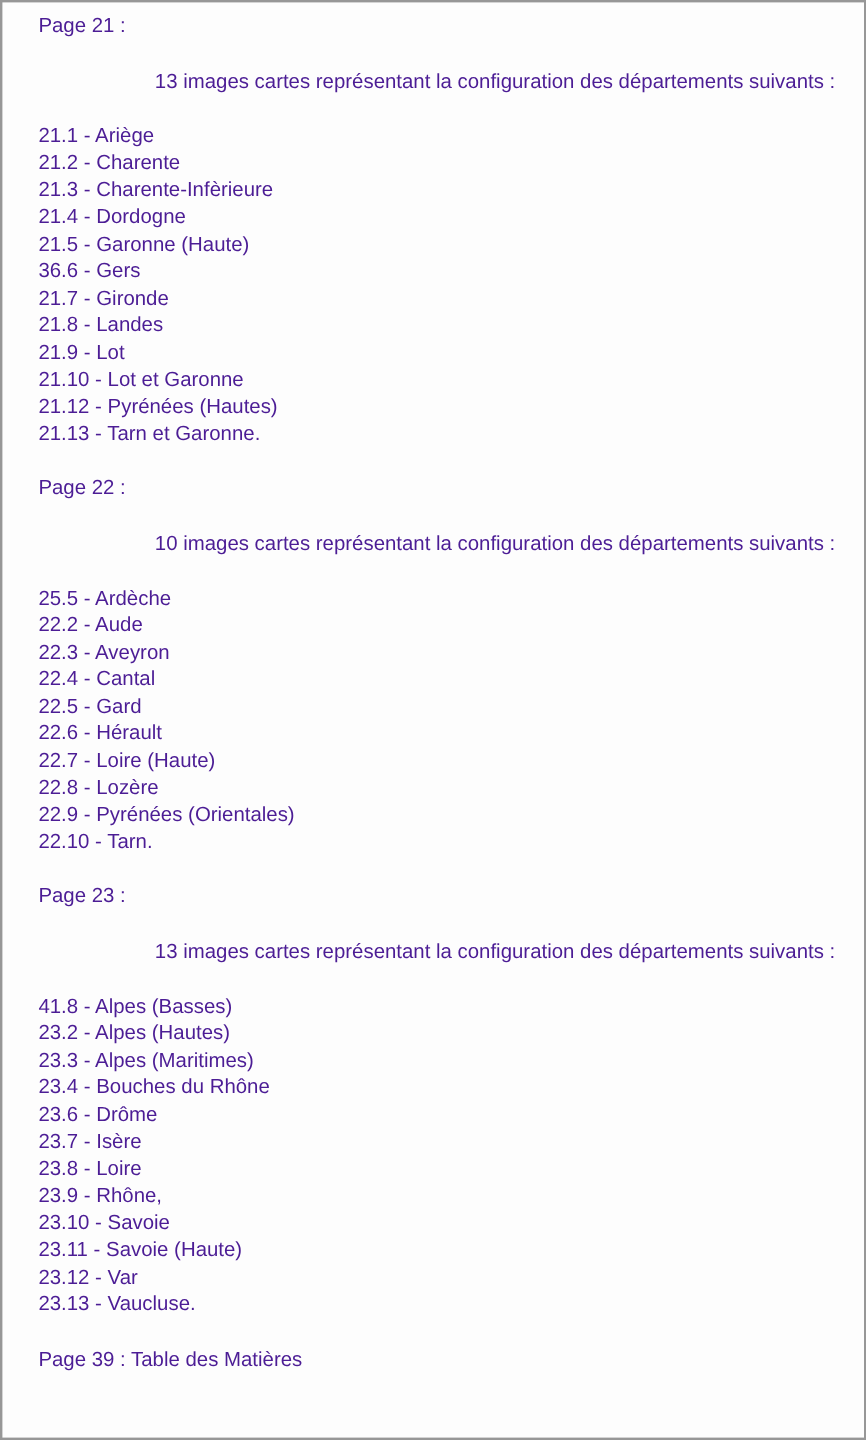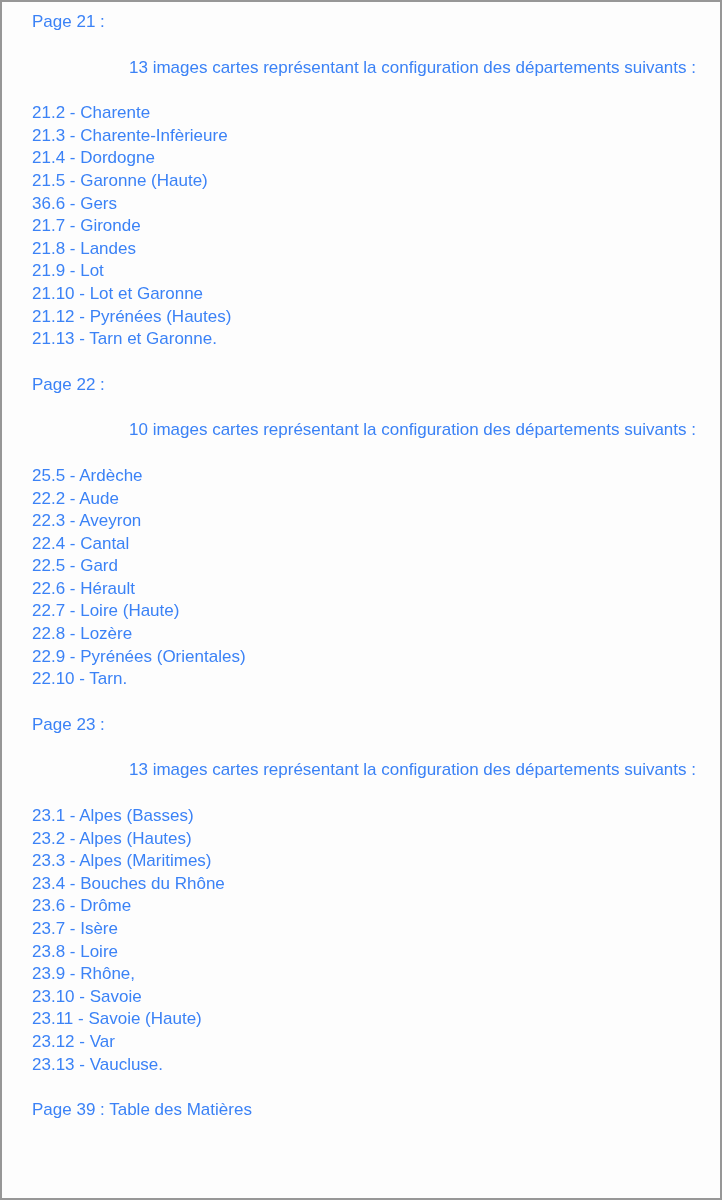--- a/index.html
+++ b/index.html
@@ -40,26 +40,27 @@
     margin: 0;
     white-space: pre;
   }
   .doc-section:last-child .heading {
     margin-bottom: 0 !important;
   }
 </style>
 </head>
 <body>
 
-<div class="page" style="background: rgb(253, 253, 253); border-color: rgb(151, 151, 151); color: #3b82f6;">
+<div class="page" style="background: rgb(253, 253, 253); border-color: rgb(151, 151, 151); color: #4c1d95;">
   <div id="sections">
   <section class="doc-section">
     <p class="heading">Page 21 :</p>
     <p class="intro">13 images cartes représentant la configuration des départements suivants :</p>
     <div class="list">
+          <p class="item">21.1 - Ariège</p>
           <p class="item">21.2 - Charente</p>
           <p class="item">21.3 - Charente-Infèrieure</p>
           <p class="item">21.4 - Dordogne</p>
           <p class="item">21.5 - Garonne (Haute)</p>
           <p class="item">36.6 - Gers</p>
           <p class="item">21.7 - Gironde</p>
           <p class="item">21.8 - Landes</p>
           <p class="item">21.9 - Lot</p>
           <p class="item">21.10 - Lot et Garonne</p>
           <p class="item">21.12 - Pyrénées (Hautes)</p>
@@ -81,21 +82,21 @@
           <p class="item">22.8 - Lozère</p>
           <p class="item">22.9 - Pyrénées (Orientales)</p>
           <p class="item">22.10 - Tarn.</p>
         </div>
   </section>
 
   <section class="doc-section">
     <p class="heading">Page 23 :</p>
     <p class="intro">13 images cartes représentant la configuration des départements suivants :</p>
     <div class="list">
-          <p class="item">23.1 - Alpes (Basses)</p>
+          <p class="item">41.8 - Alpes (Basses)</p>
           <p class="item">23.2 - Alpes (Hautes)</p>
           <p class="item">23.3 - Alpes (Maritimes)</p>
           <p class="item">23.4 - Bouches du Rhône</p>
           <p class="item">23.6 - Drôme</p>
           <p class="item">23.7 - Isère</p>
           <p class="item">23.8 - Loire</p>
           <p class="item">23.9 - Rhône,</p>
           <p class="item">23.10 - Savoie</p>
           <p class="item">23.11 - Savoie (Haute)</p>
           <p class="item">23.12 - Var</p>

